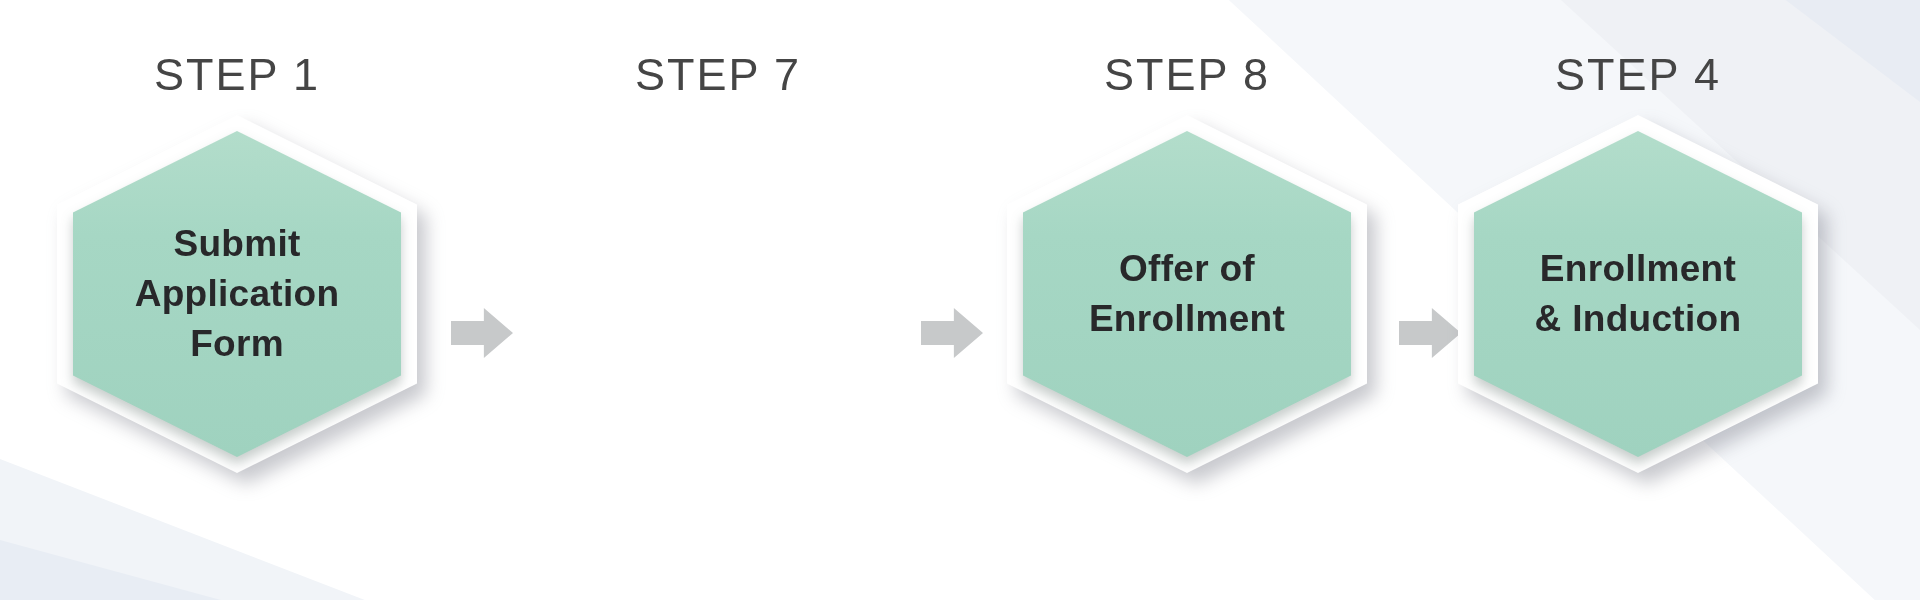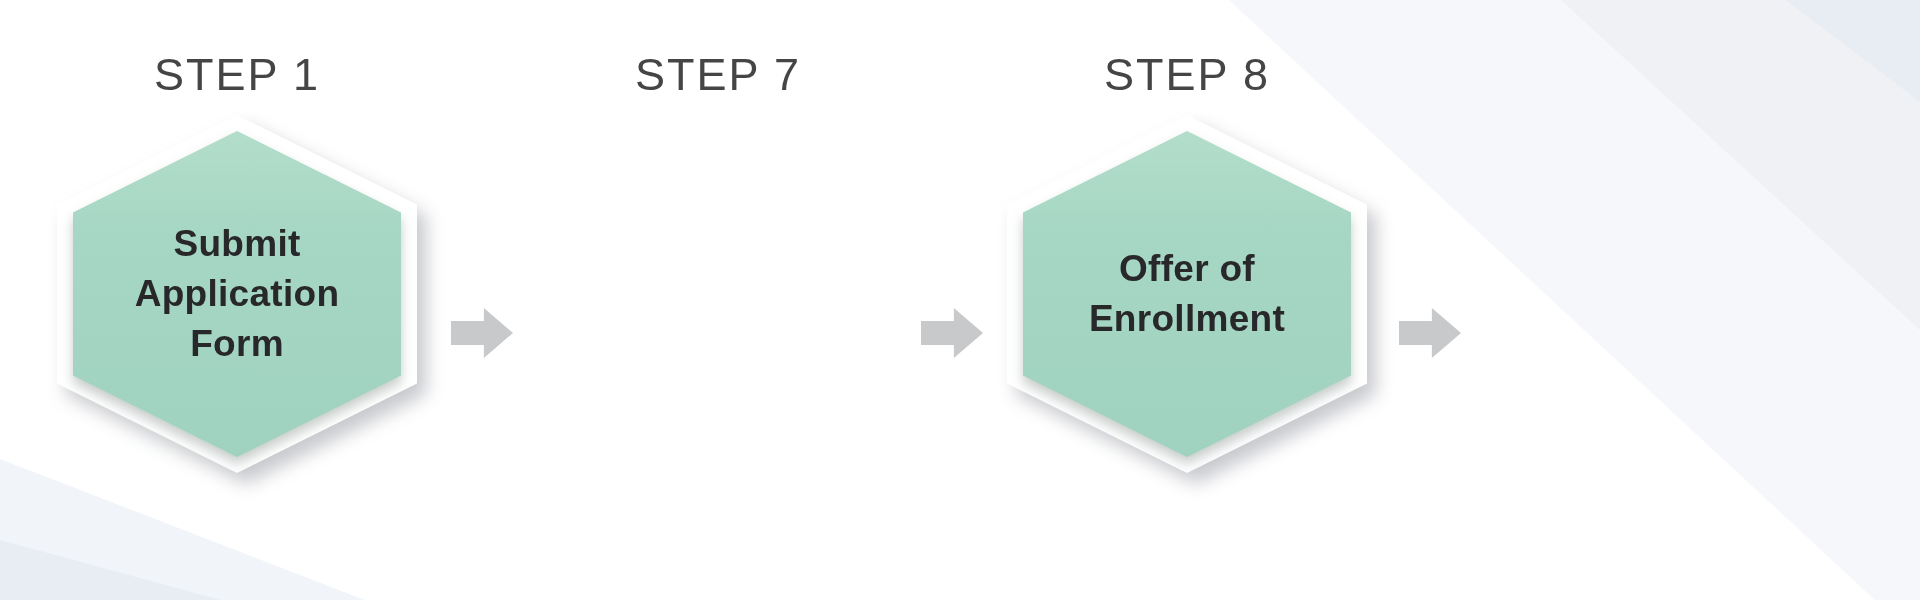--- a/index.html
+++ b/index.html
@@ -101,14 +101,26 @@
           <div class="hex-green"></div>
         </div>
         <div class="hex-text">Offer of
 Enrollment</div>
       </div>
     </div>
   </section>
 
   <div class="arrow arrow-3"></div>
 
+  <section class="step step-4">
+    <div class="step-label">STEP 4</div>
+    <div class="hex-wrap">
+      <div class="hex-white">
+        <div class="hex-green-wrap">
+          <div class="hex-green"></div>
+        </div>
+        <div class="hex-text">Enrollment
+&amp; Induction</div>
+      </div>
+    </div>
+  </section>
 
 </div>
 
 </body></html>

